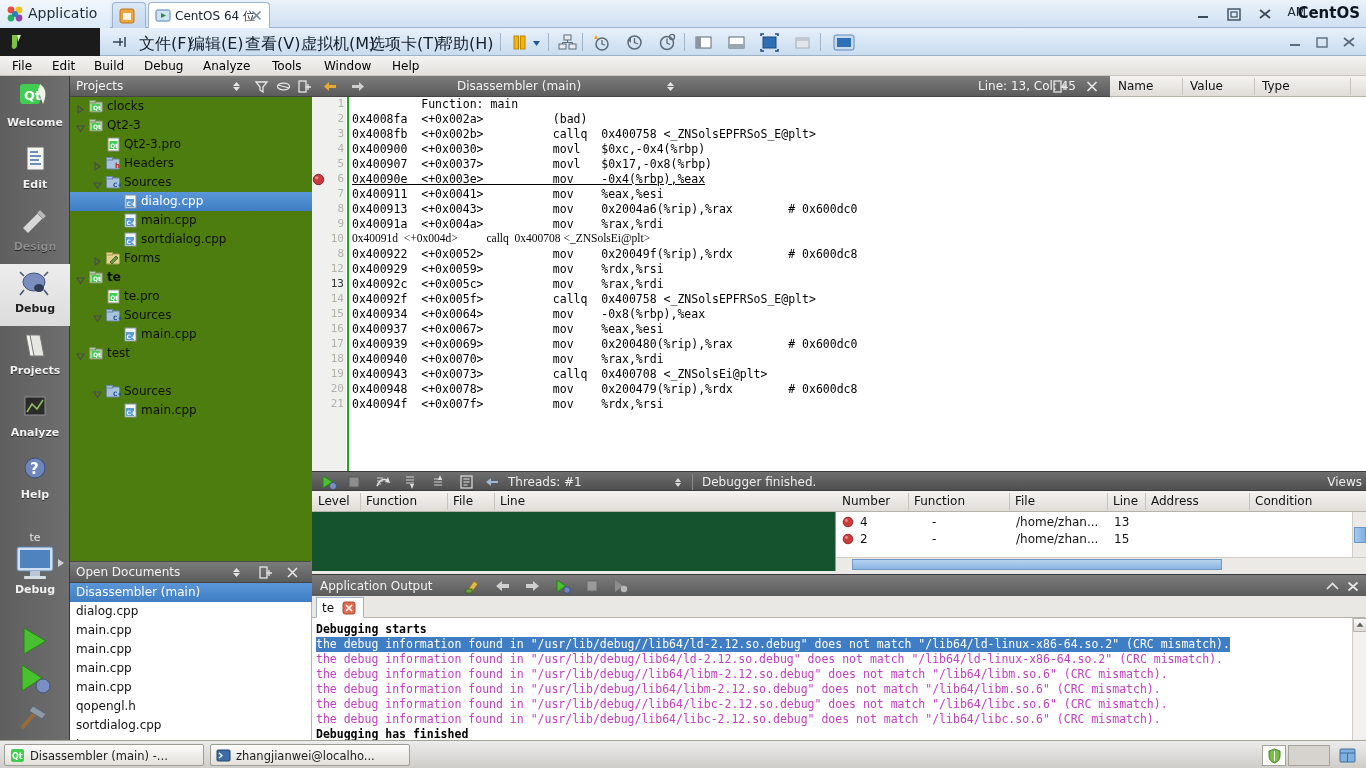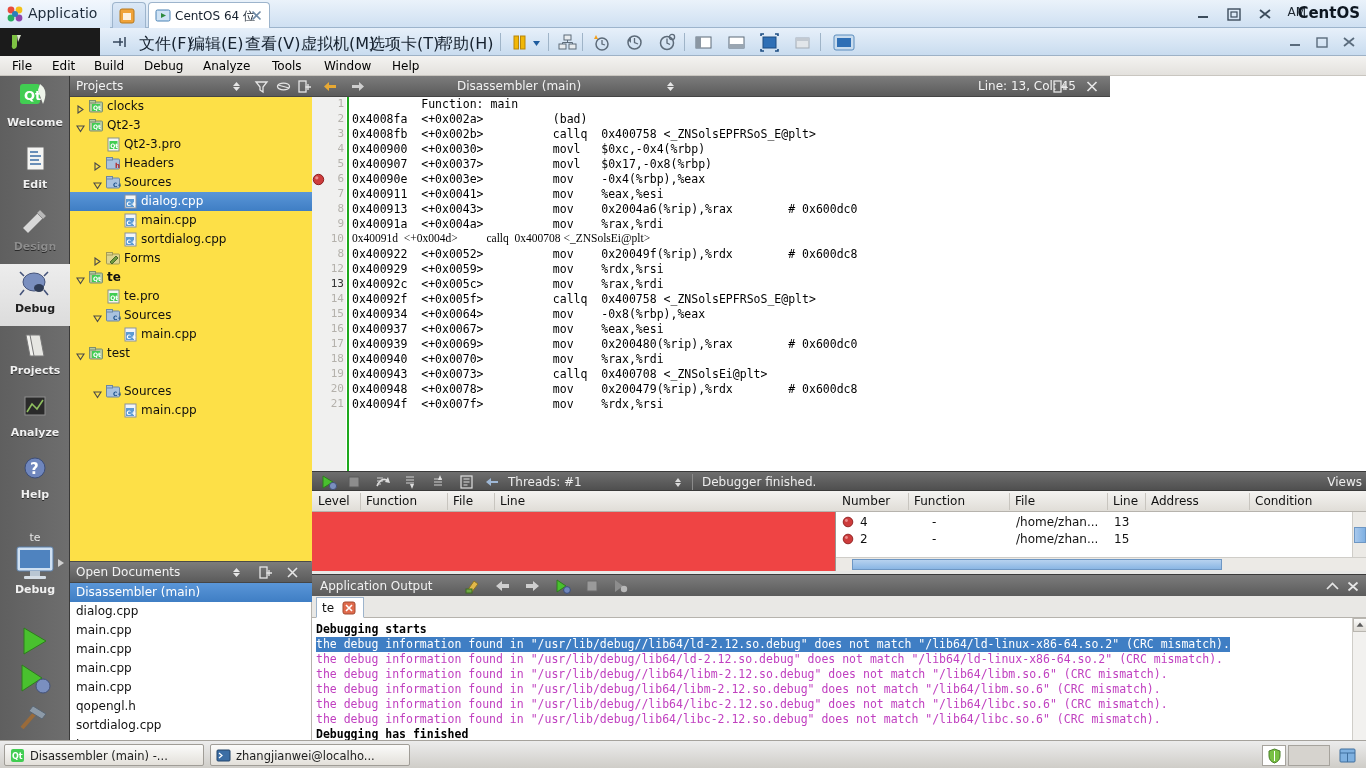--- a/index.html
+++ b/index.html
@@ -76,21 +76,21 @@
   .runbtn { position:absolute; left:16px; width:38px; height:34px; cursor:pointer; }
 
   
   .dockhdr { position:absolute; height:21px; background:linear-gradient(#7c7c7c,#5b5b5b); border-bottom:1px solid #454545; }
   .dockhdr .dtitle { position:absolute; left:6px; top:3px; font-size:12px; color:#f2f2f2; white-space:nowrap; }
   .dockbtn { position:absolute; top:3px; width:15px; height:15px; cursor:pointer; }
 
   
   #projects-dock { position:absolute; left:70px; top:20px; width:242px; height:485px; background:#fff; border-right:1px solid #b6b3ad; }
   #projects-hdr { left:0; top:0; width:242px; }
-  #projects-tree { position:absolute; left:0; top:21px; width:242px; height:464px; overflow:hidden; background:#fde047; }
+  #projects-tree { position:absolute; left:0; top:21px; width:242px; height:464px; overflow:hidden; background:#4d7c0f; }
   .trow { position:absolute; left:0; width:242px; height:19px; cursor:pointer; white-space:nowrap; }
   .trow.sel { background:linear-gradient(#5a96d8,#3f7ec4); }
   .trow.sel .tlbl { color:#fff; }
   .tarrow { position:absolute; top:6px; width:9px; height:9px; }
   .ticon { position:absolute; top:2px; width:15px; height:15px; }
   .tlbl { position:absolute; top:2px; font-size:12px; color:#101010; }
   .tlbl.bold { font-weight:bold; }
 
   
   #opendocs-dock { position:absolute; left:70px; top:505px; width:242px; height:211px; background:#fff; border-right:1px solid #b6b3ad; border-top:1px solid #4a4a4a; }
@@ -129,21 +129,21 @@
   
   #dbg-toolbar { position:absolute; left:312px; top:415px; width:1054px; height:20px; background:linear-gradient(#6e6e6e,#4f4f4f); border-top:1px solid #3a3a3a; border-bottom:1px solid #3a3a3a; }
   .dbgico { position:absolute; top:2px; width:17px; height:16px; cursor:pointer; }
   #dbg-threads { position:absolute; left:196px; top:3px; font-size:12px; color:#ededed; }
   #dbg-threads-combo { position:absolute; left:360px; top:4px; width:12px; height:13px; }
   #dbg-sep1 { position:absolute; left:380px; top:2px; width:1px; height:16px; background:#8b8b8b; }
   #dbg-status { position:absolute; left:390px; top:3px; font-size:12px; color:#ededed; }
   #views-btn { position:absolute; right:4px; top:3px; font-size:12px; color:#ededed; cursor:pointer; }
 
   
-  #stack-view { position:absolute; left:312px; top:435px; width:524px; height:80px; background:#ef4444; border-right:1px solid #9a9792; }
+  #stack-view { position:absolute; left:312px; top:435px; width:524px; height:80px; background:#14532d; border-right:1px solid #9a9792; }
   #stack-hdr { position:absolute; left:0; top:0; width:524px; height:21px; background:linear-gradient(#f4f3f1,#e0ddd7); border-bottom:1px solid #b6b3ad; }
   .shcol { position:absolute; top:3px; font-size:12px; color:#111; }
 
   
   #bp-view { position:absolute; left:836px; top:435px; width:530px; height:80px; background:#fff; }
   #bp-hdr { position:absolute; left:0; top:0; width:530px; height:21px; background:linear-gradient(#f4f3f1,#e0ddd7); border-bottom:1px solid #b6b3ad; }
   .bhcol { position:absolute; top:3px; font-size:12px; color:#111; }
   .bprow { position:absolute; left:0; width:515px; height:17px; font-size:12px; color:#111; }
   .bpc { position:absolute; top:1px; }
   #bp-vscroll { position:absolute; right:0; top:21px; width:14px; height:45px; background:#eceae6; border-left:1px solid #cfcdc8; }
@@ -666,21 +666,21 @@
             <div class="cline ctext" style="top: 0px;">          Function: main</div>
             <div class="clnum" style="top: 15px;">2</div>
             <div class="cline ctext" style="top: 15px;">0x4008fa  &lt;+0x002a&gt;          (bad)</div>
             <div class="clnum" style="top: 30px;">3</div>
             <div class="cline ctext" style="top: 30px;">0x4008fb  &lt;+0x002b&gt;          callq  0x400758 &lt;_ZNSolsEPFRSoS_E@plt&gt;</div>
             <div class="clnum" style="top: 45px;">4</div>
             <div class="cline ctext" style="top: 45px;">0x400900  &lt;+0x0030&gt;          movl   $0xc,-0x4(%rbp)</div>
             <div class="clnum" style="top: 60px;">5</div>
             <div class="cline ctext" style="top: 60px;">0x400907  &lt;+0x0037&gt;          movl   $0x17,-0x8(%rbp)</div>
             <div class="clnum" style="top: 75px;">6</div>
-            <div class="cline ctext" style="top: 75px;">0x40090e  &lt;+0x003e&gt;          mov    -0x4(%rbp),%eax</div>
+            <div class="cline ctext" style="top: 75px; text-decoration: underline;">0x40090e  &lt;+0x003e&gt;          mov    -0x4(%rbp),%eax</div>
             <span class="bpdot" style="position: absolute; left: 0px; top: 76px; width: 13px; height: 13px;"><svg viewBox="0 0 13 13">
                 <circle cx="6.5" cy="6.5" r="5.2" fill="#cd3c3c" stroke="#8e2020"></circle>
                 <circle cx="4.8" cy="4.8" r="1.6" fill="#f2a0a0" opacity=".8"></circle>
               </svg></span>
             <div class="clnum" style="top: 90px;">7</div>
             <div class="cline ctext" style="top: 90px;">0x400911  &lt;+0x0041&gt;          mov    %eax,%esi</div>
             <div class="clnum" style="top: 105px;">8</div>
             <div class="cline ctext" style="top: 105px;">0x400913  &lt;+0x0043&gt;          mov    0x2004a6(%rip),%rax        # 0x600dc0</div>
             <div class="clnum" style="top: 120px;">9</div>
             <div class="cline ctext" style="top: 120px;">0x40091a  &lt;+0x004a&gt;          mov    %rax,%rdi</div>
@@ -717,20 +717,28 @@
           <div id="code-thumb"></div>
           <div class="sb-arrow" style="bottom:0">
             <svg viewBox="0 0 14 14">
                 <polygon points="7,10 11,5 3,5" fill="#5c5c5c"></polygon>
               </svg></div>
         </div>
       </div>
     </div>
 
     <div id="locals-dock">
+      <div id="locals-hdr">
+        <div class="lcol" style="left:8px">Name</div>
+        <div class="lcolsep" style="left:72px"></div>
+        <div class="lcol" style="left:80px">Value</div>
+        <div class="lcolsep" style="left:144px"></div>
+        <div class="lcol" style="left:152px">Type</div>
+        <div class="lcolsep" style="left:240px"></div>
+      </div>
       <div id="locals-body"></div>
     </div>
 
     <div id="dbg-toolbar">
       <svg class="dbgico" style="left:8px" viewBox="0 0 17 16">
         <polygon points="3,2 13,8 3,14" fill="#49c12e" stroke="#2e7d1e"></polygon>
         <circle cx="13" cy="12" r="3.6" fill="#7a8fbf" stroke="#44537a"></circle>
         </svg>
       <svg class="dbgico" style="left:34px" viewBox="0 0 17 16">
         <path d="M3 3 L13 3 L13 13 L3 13 Z" fill="#8d8d8d" stroke="#5a5a5a"></path>

